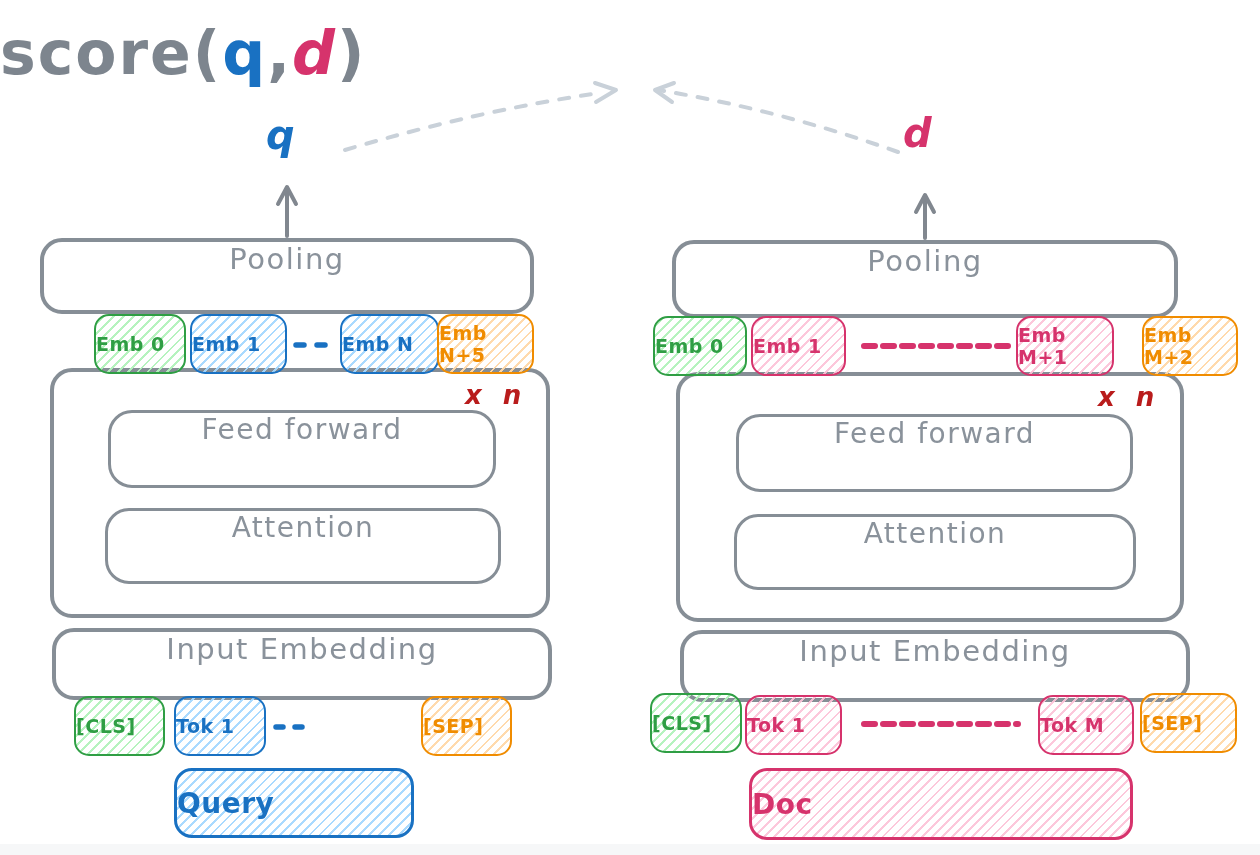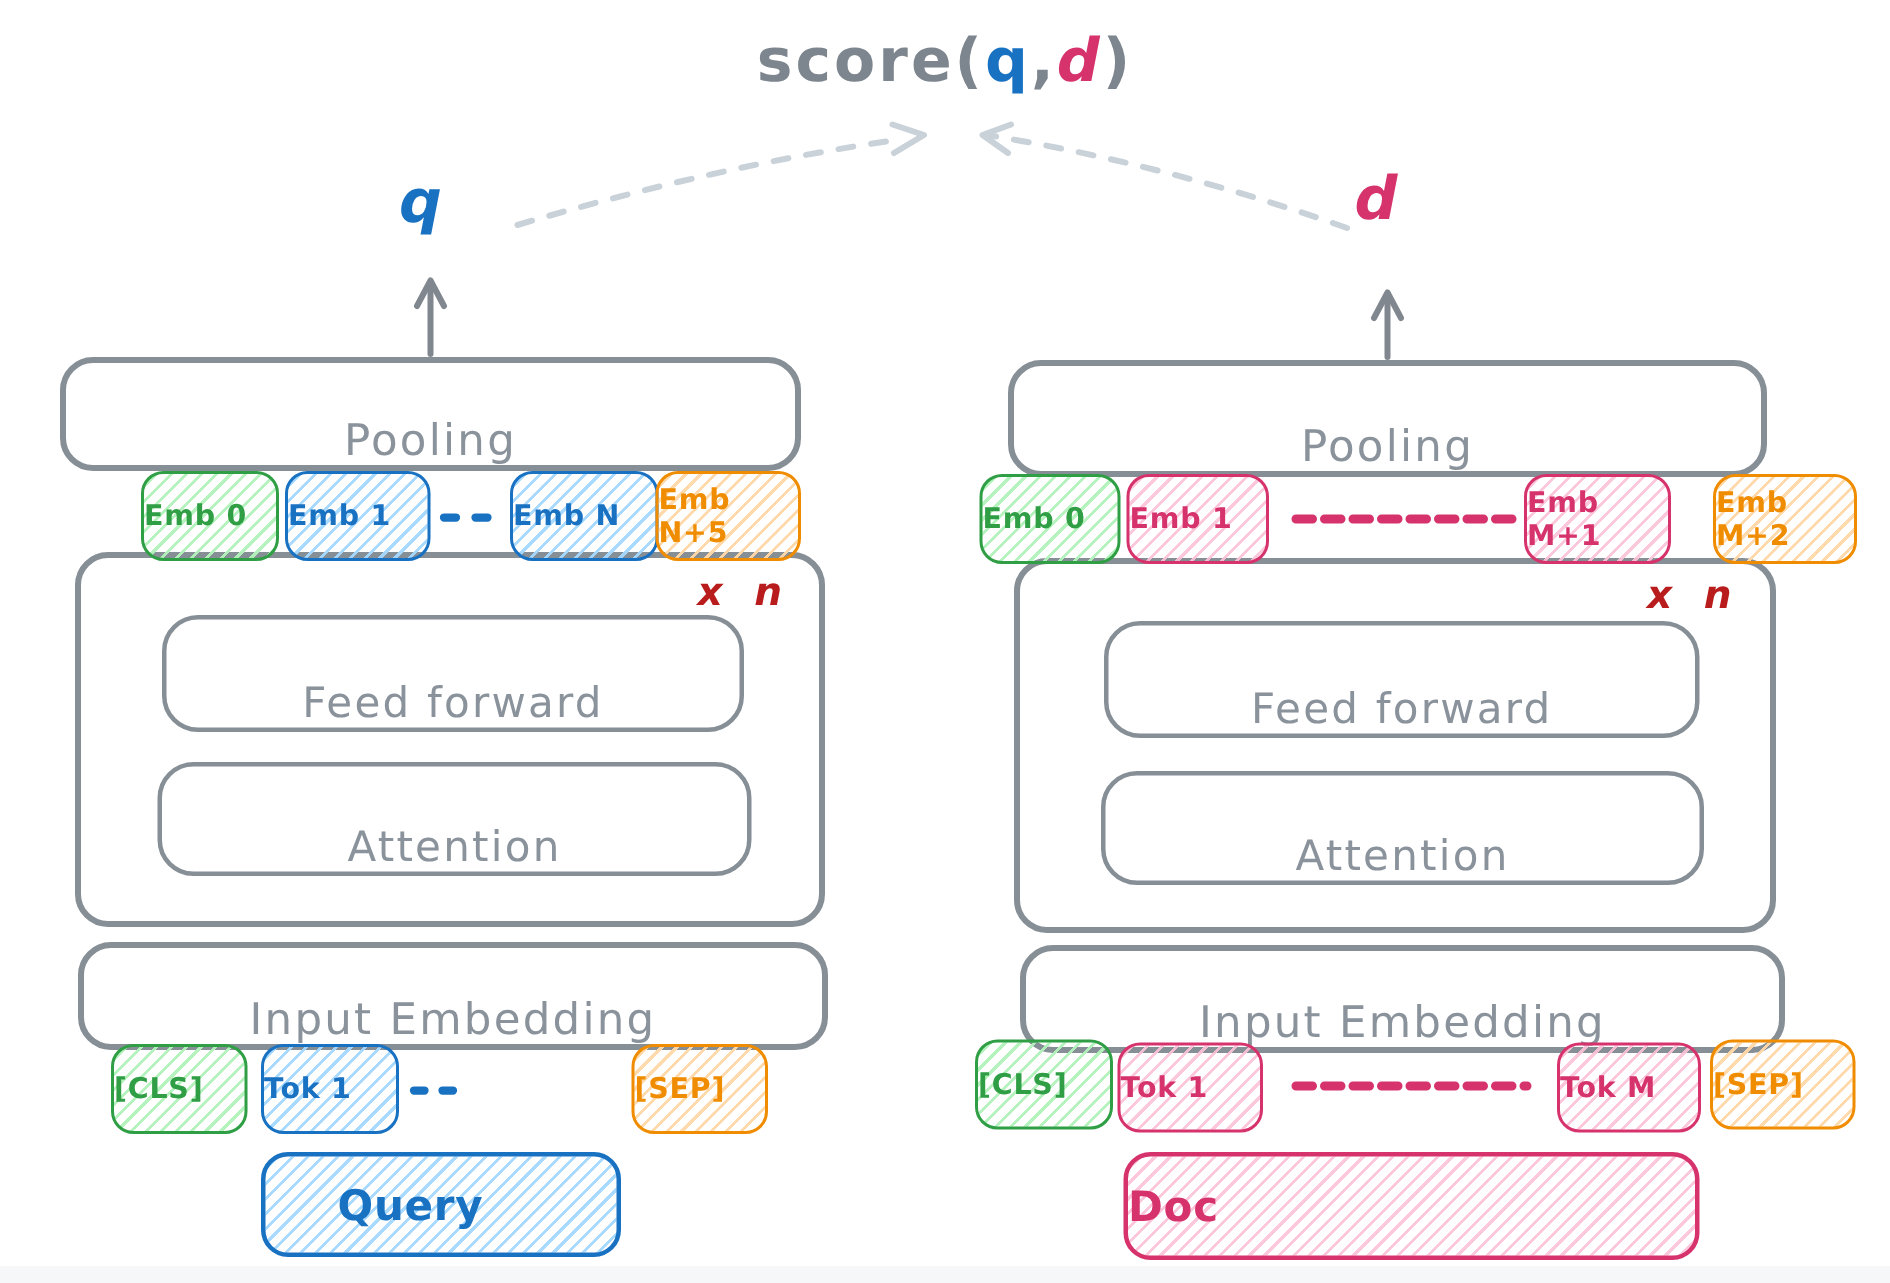--- a/index.html
+++ b/index.html
@@ -4,34 +4,34 @@
 <style>
   html,body{margin:0;padding:0;background:#ffffff;}
   .canvas{
     position:relative;width:1260px;height:855px;background:#ffffff;overflow:hidden;
     font-family:"DejaVu Sans",sans-serif;
   }
   .overlay{position:absolute;left:0;top:0;width:1260px;height:855px;pointer-events:none;}
 
   
   .score-title{
-    position:absolute;left:0;top:18px;width:100%;text-align:center;
-    font-size:40px;font-weight:600;letter-spacing:2px;color:#7d858e;
+    position:absolute;left:0;top:18px;width:100%;
+    font-size:60px;font-weight:600;letter-spacing:2px;color:#7d858e;
   }
   .score-title .t-q{color:#1971c2;font-weight:700;}
   .score-title .t-d{color:#d6336c;font-weight:700;font-style:italic;}
 
   .out-letter{position:absolute;font-size:40px;font-weight:700;font-style:italic;}
   .out-q{left:266px;top:112px;color:#1971c2;}
   .out-d{left:903px;top:110px;color:#d6336c;}
 
   
   .gbox{
     position:absolute;border:4px solid #868e96;border-radius:22px;
-    display:flex;align-items:flex-end;justify-content:center;
+    display:flex;align-items:flex-start;justify-content:center;
     color:#8a929b;font-size:29px;letter-spacing:1.5px;background:transparent;
     box-sizing:border-box;
   }
   .gbox.inner{border-width:3.5px;border-radius:24px;font-size:28px;}
   .repeat-label{
     position:absolute;color:#b91c1c;font-size:26px;font-weight:600;
     letter-spacing:6px;font-style:italic;
   }
 
   
@@ -124,21 +124,21 @@
   <div class="chip green" style="left:74px;top:696px;width:91px;height:60px;">
     <span>[CLS]</span>
   </div>
   <div class="chip blue" style="left:174px;top:696px;width:92px;height:60px;">
     <span>Tok 1</span>
   </div>
   <div class="chip orange" style="left:421px;top:696px;width:91px;height:60px;">
     <span>[SEP]</span>
   </div>
 
-  <div class="chip blue big" style="left:174px;top:768px;width:240px;height:70px;padding-left:48px;">
+  <div class="chip blue big" style="left:174px;top:768px;width:240px;height:70px;">
     <span>Query</span>
   </div>
 
   <div class="gbox" style="left:672px;top:240px;width:506px;height:78px;">
     <span>Pooling</span>
   </div>
 
   <div class="gbox" style="left:676px;top:372px;width:508px;height:250px;"></div>
   <div class="repeat-label" style="left:1098px;top:382px;">x n</div>
   <div class="gbox inner" style="left:736px;top:414px;width:397px;height:78px;">

